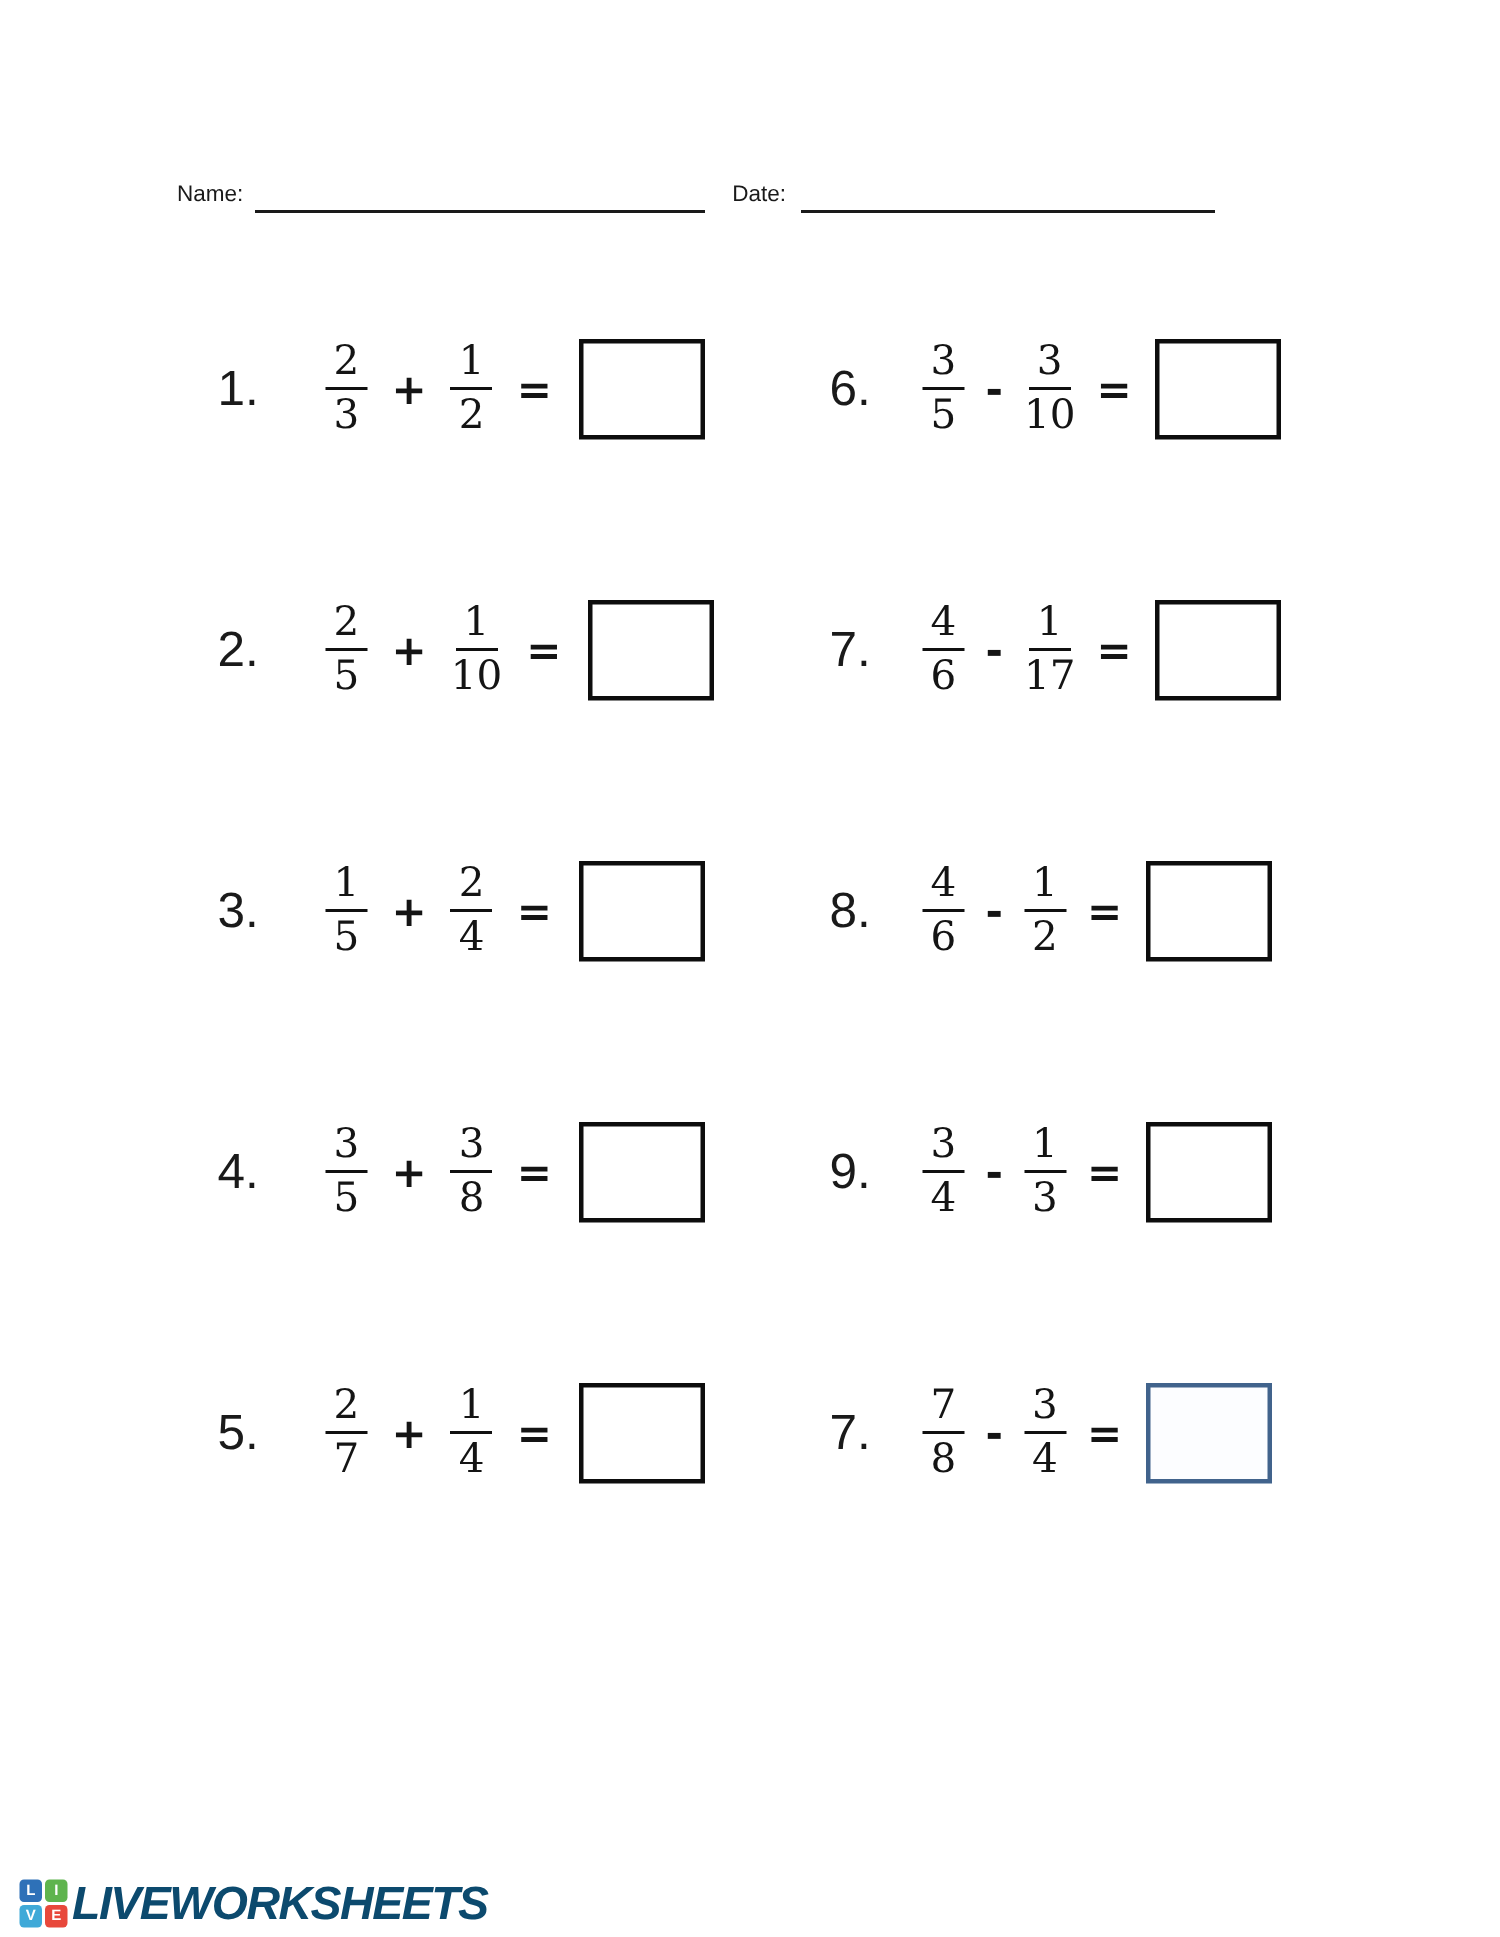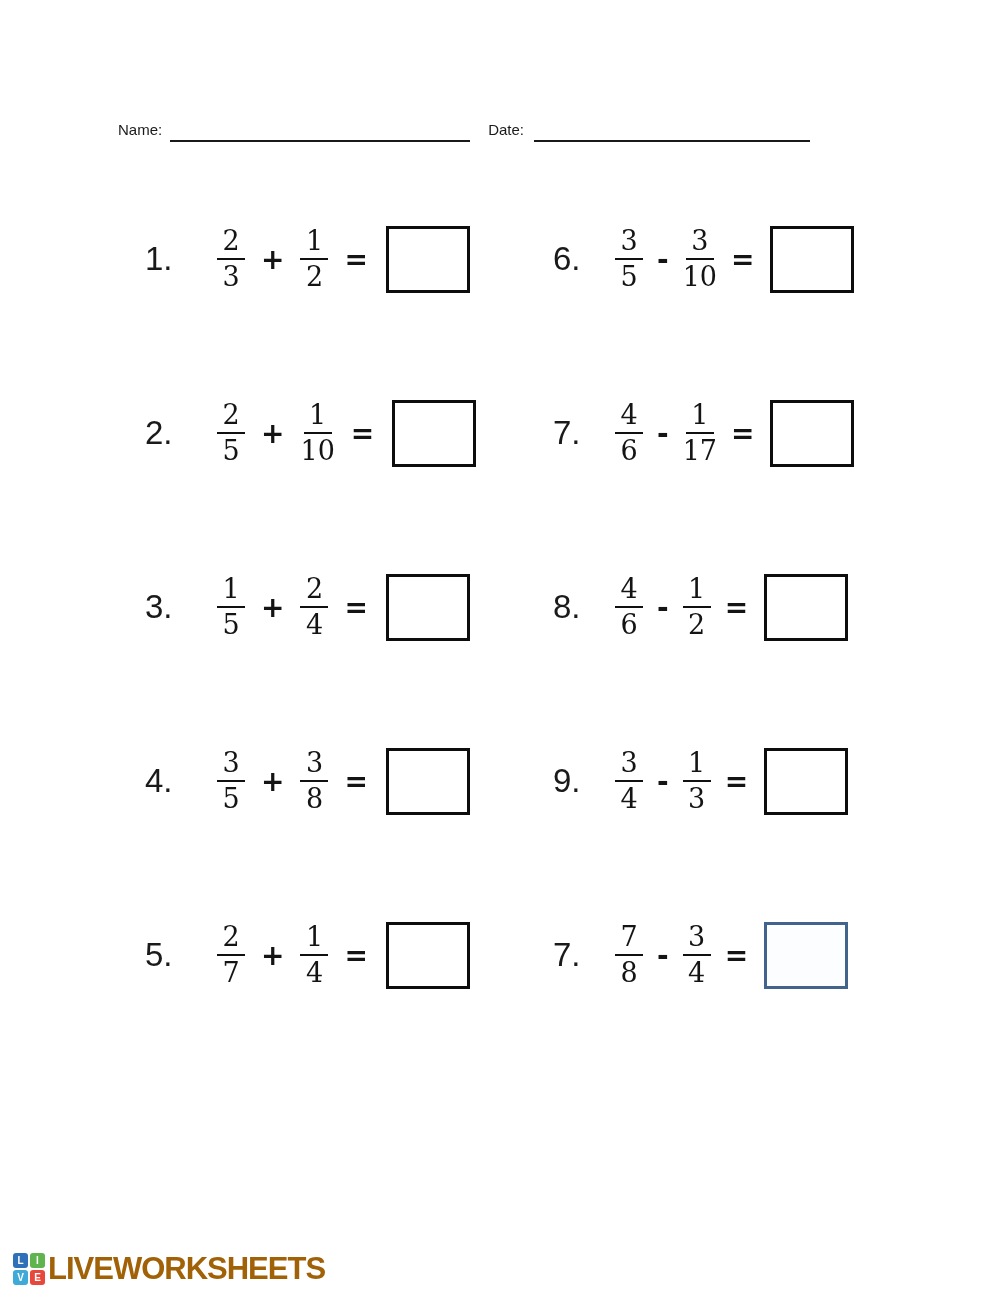--- a/index.html
+++ b/index.html
@@ -261,16 +261,16 @@
 
   </div>
 
   <div class="logo">
     <span class="logo-tiles">
       <span class="tile" style="background: rgb(46, 113, 184);">L</span>
       <span class="tile" style="background: rgb(95, 180, 78);">I</span>
       <span class="tile" style="background: rgb(63, 169, 216);">V</span>
       <span class="tile" style="background: rgb(232, 72, 59);">E</span>
     </span>
-    <span class="logo-text" style="color: #a16207;">LIVEWORKSHEETS</span>
+    <span class="logo-text" style="color: #0c4a6e; font-style: italic;">LIVEWORKSHEETS</span>
   </div>
 
 </div>
 
 </body></html>

